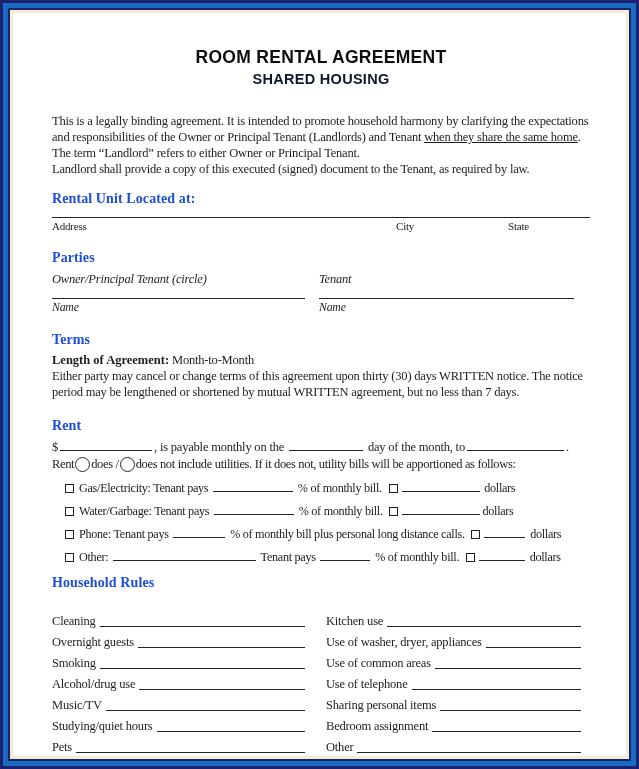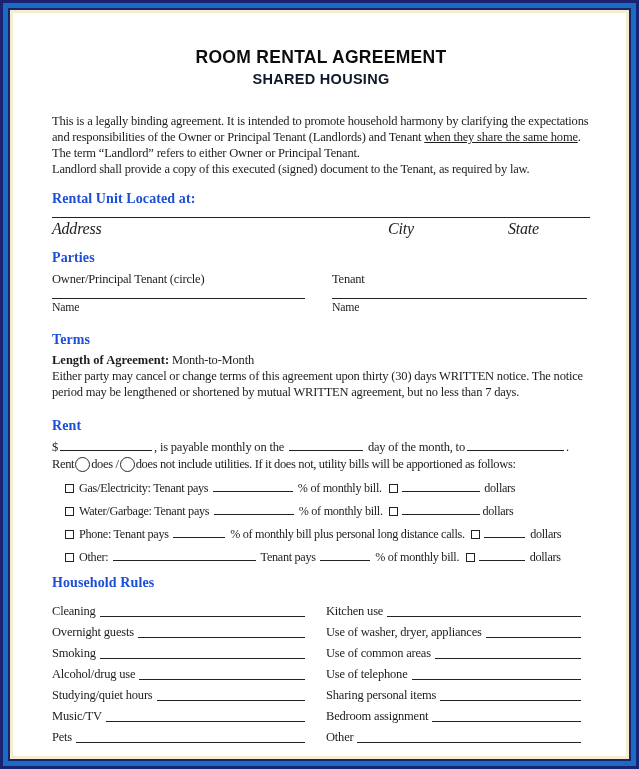--- a/index.html
+++ b/index.html
@@ -39,26 +39,26 @@
     font-size: 14px; font-weight: bold; margin: 0; line-height: 17px;
     letter-spacing: 0.1px; color: #1d4ed8;
   }
   #sec-rental-unit { margin-top: 13px; }
   #sec-parties { margin-top: 14px; }
   #sec-terms   { margin-top: 17px; }
   #sec-rent    { margin-top: 17px; }
   #sec-household { margin-top: 5px; }
 
   .address-line { height: 11px; border-bottom: 1.3px solid #222; }
-  .address-labels { position: relative; height: 17px; font-size: 16px; font-style: italic; }
+  .address-labels { position: relative; height: 17px; font-size: 11px; }
   .address-labels span { position: absolute; top: 2px; }
-  .lbl-city  { left: 336px; }
+  .lbl-city  { left: 344px; }
   .lbl-state { left: 456px; }
 
-  .two-col { display: flex; gap: 27px; }
+  .two-col { display: flex; gap: 14px; font-style: italic; }
   .col-left  { width: 253px; }
   .col-right { width: 255px; }
   .col-label { margin-top: 6px; line-height: 15px; }
   .writeline { height: 12px; border-bottom: 1.3px solid #222; }
   .small-label { font-size: 11.8px; margin-top: 1px; line-height: 14px; }
 
   p.length-line { margin: 4px 0 0; line-height: 16px; }
   p.length-line b { letter-spacing: 0; }
   p.terms-body { margin: 1px 0 0; line-height: 15.5px; }
 
@@ -80,21 +80,21 @@
     height: 23px; padding-left: 13px; white-space: nowrap;
     font-size: 12.2px; letter-spacing: -0.3px; line-height: 22px;
   }
   .checkbox {
     display: inline-block; width: 9px; height: 9px;
     border: 1.2px solid #222; vertical-align: -1px; margin: 0 5px 0 0;
     background: #fff;
   }
   .checkbox.second { margin: 0 2px 0 4px; }
 
-  .rules { display: flex; gap: 21px; margin-top: 7px; }
+  .rules { display: flex; gap: 21px; margin-top: 17px; }
   .rules-col { width: 253px; }
   .rules-col.right { width: 255px; }
   .rule-row { display: flex; align-items: flex-end; height: 21px; }
   .rule-label { line-height: 15px; white-space: nowrap; }
   .rule-fill { flex: 1; border-bottom: 1.3px solid #222; margin: 0 0 2px 4px; height: 1px; }
 </style>
 </head>
 <body>
 
 <div class="b1">
@@ -160,25 +160,25 @@
                   </div>
                   <div class="rule-row">
                     <span class="rule-label">Smoking</span>
                     <span class="rule-fill"></span>
                   </div>
                   <div class="rule-row">
                     <span class="rule-label">Alcohol/drug use</span>
                     <span class="rule-fill"></span>
                   </div>
                   <div class="rule-row">
+                    <span class="rule-label">Music/TV</span>
+                    <span class="rule-fill"></span>
+                  </div>
+                  <div class="rule-row">
                     <span class="rule-label">Studying/quiet hours</span>
-                    <span class="rule-fill"></span>
-                  </div>
-                  <div class="rule-row">
-                    <span class="rule-label">Music/TV</span>
                     <span class="rule-fill"></span>
                   </div>
                   <div class="rule-row">
                     <span class="rule-label">Pets</span>
                     <span class="rule-fill"></span>
                   </div>
                 </div>
         <div class="rules-col right" id="rules-right">
                   <div class="rule-row">
                     <span class="rule-label">Kitchen use</span>

